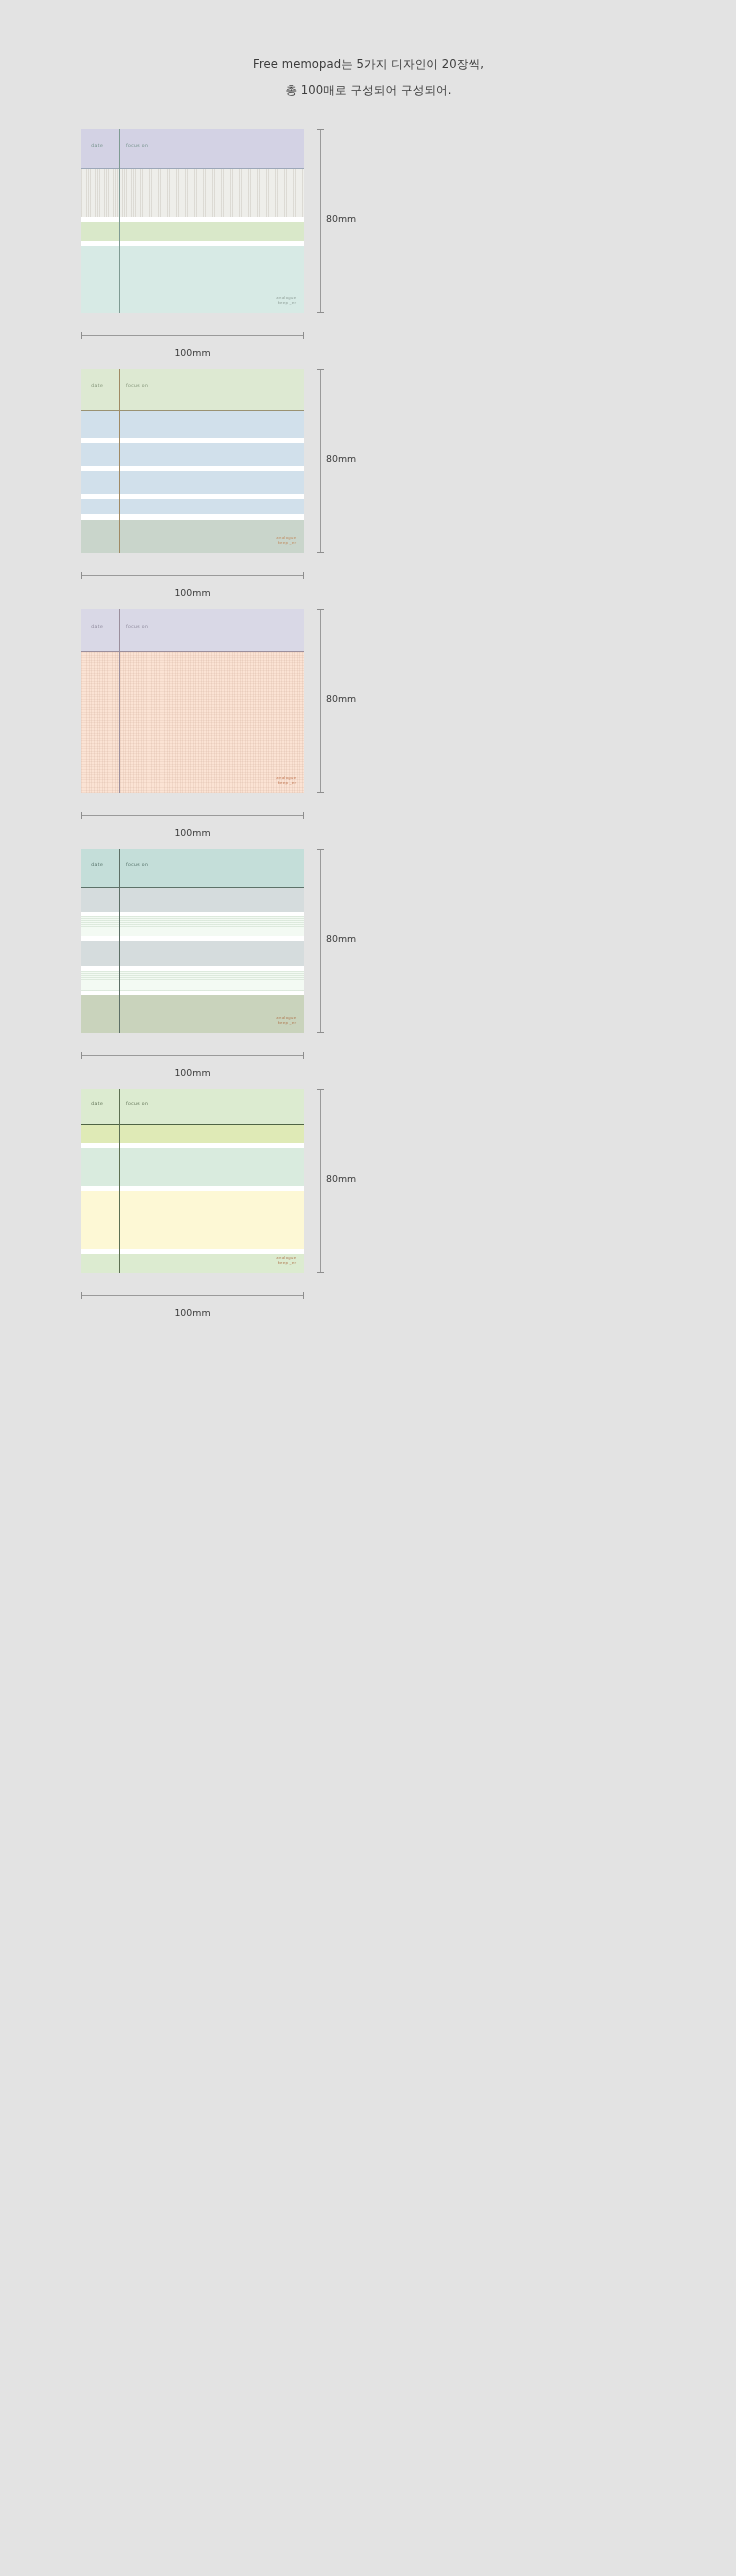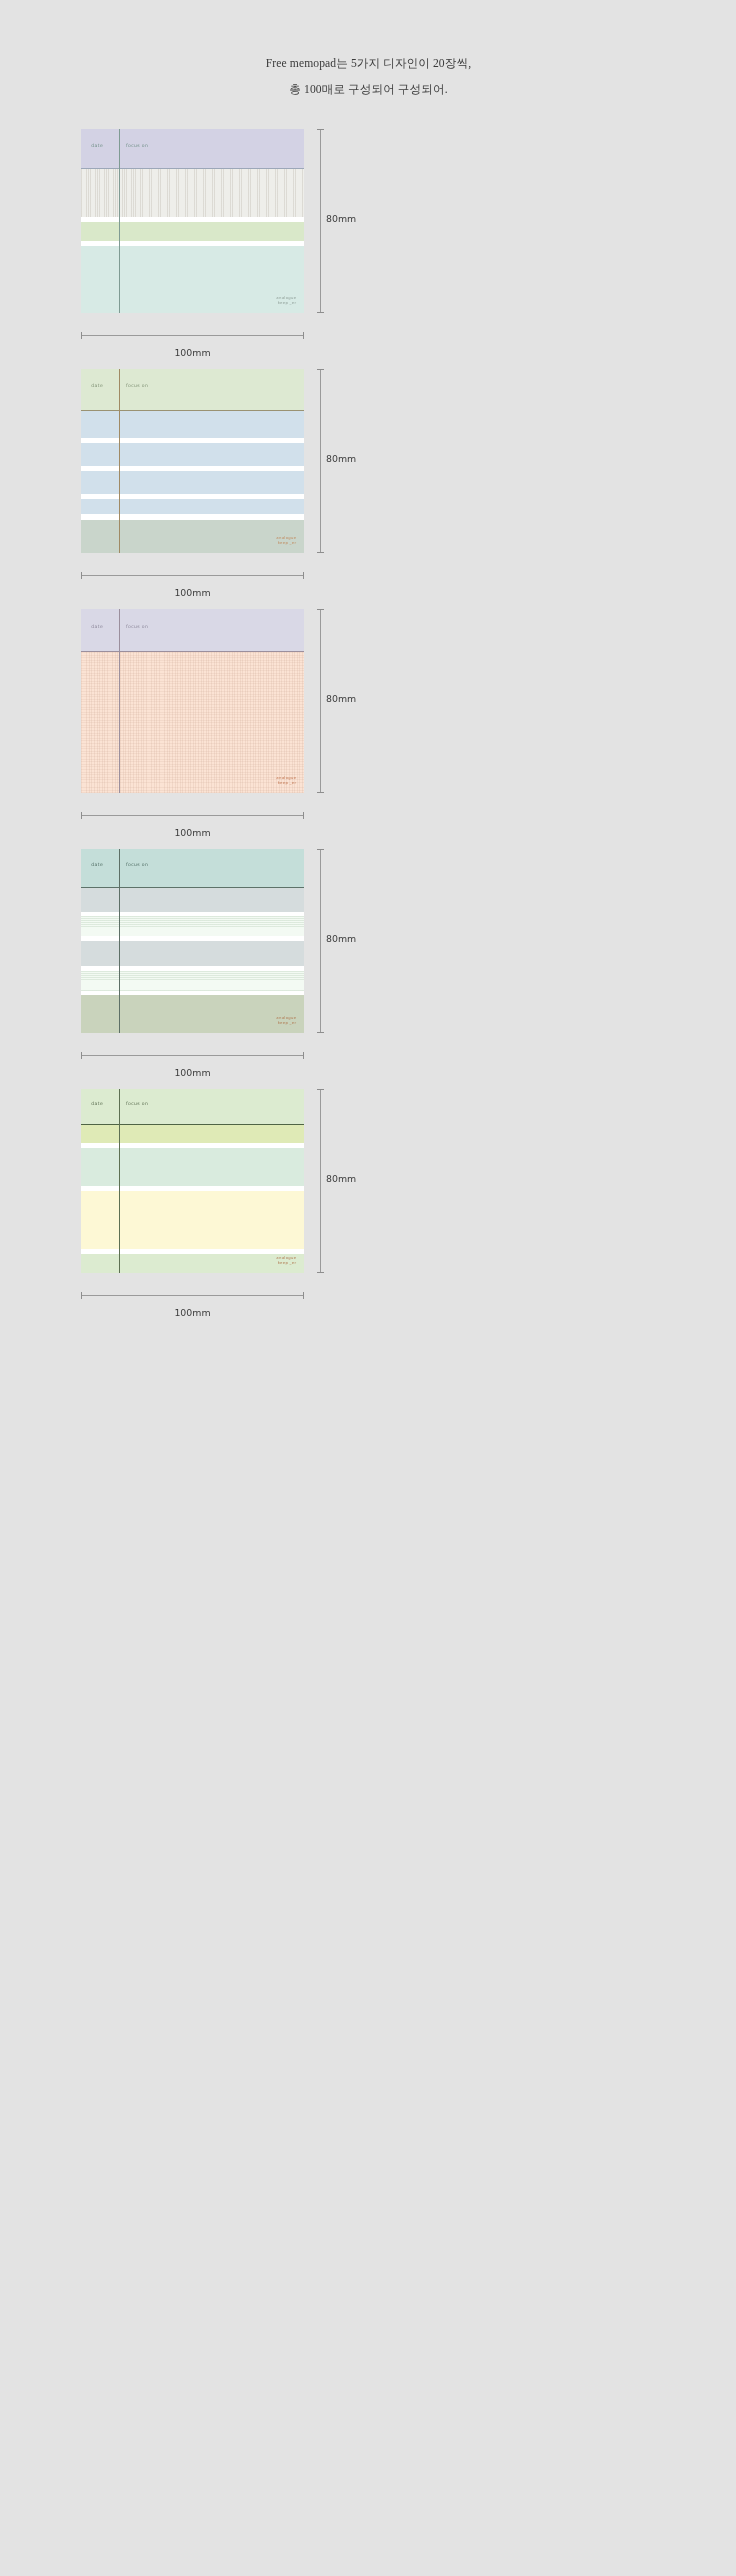--- a/index.html
+++ b/index.html
@@ -24,21 +24,21 @@
   }
   .subtitle {
     text-align: center;
     margin-top: 29px;
     color: #3b3b3b;
     font-size: 11.6px;
     line-height: 26px;
     font-family: "DejaVu Sans", sans-serif;
     letter-spacing: 0.1px;
   }
-  .subtitle div { white-space: nowrap; font-family: Liberation Serif, serif; }
+  .subtitle div { white-space: nowrap; }
 
   
   .blocks { margin-top: 26px; }
   .block {
     position: relative;
     width: 737px;
     height: 240px;
   }
   .pad-wrap {
     position: absolute;

